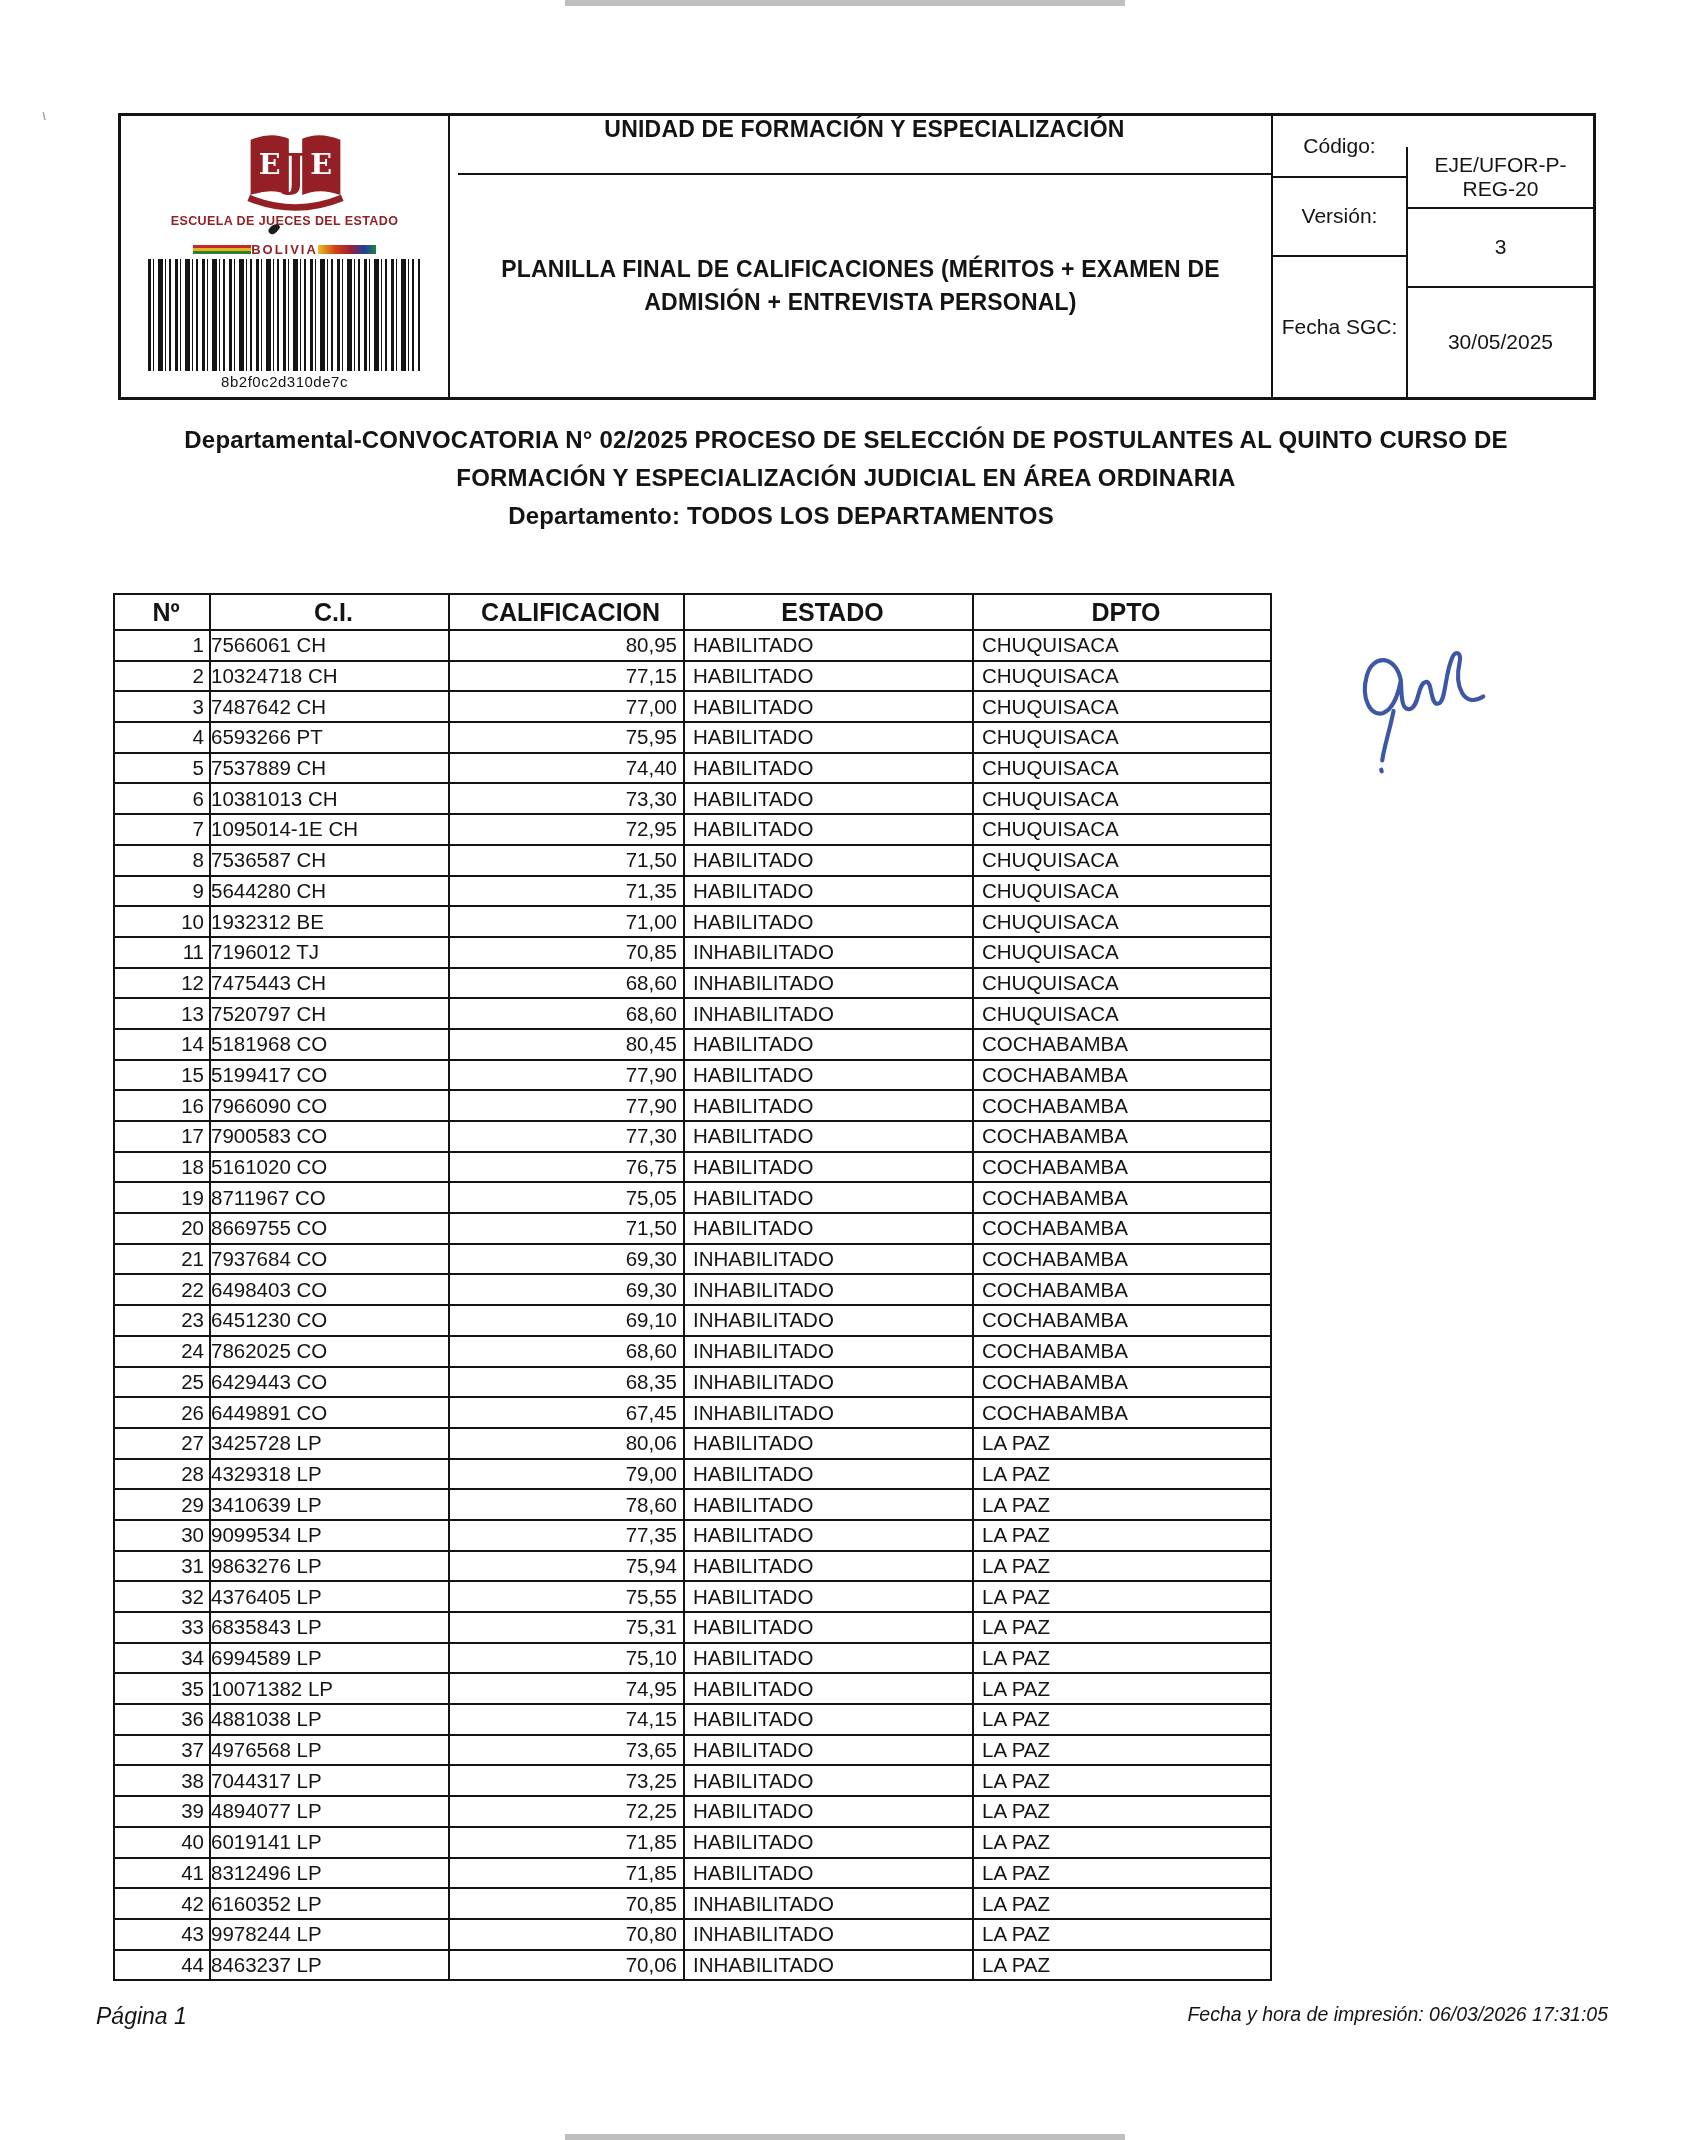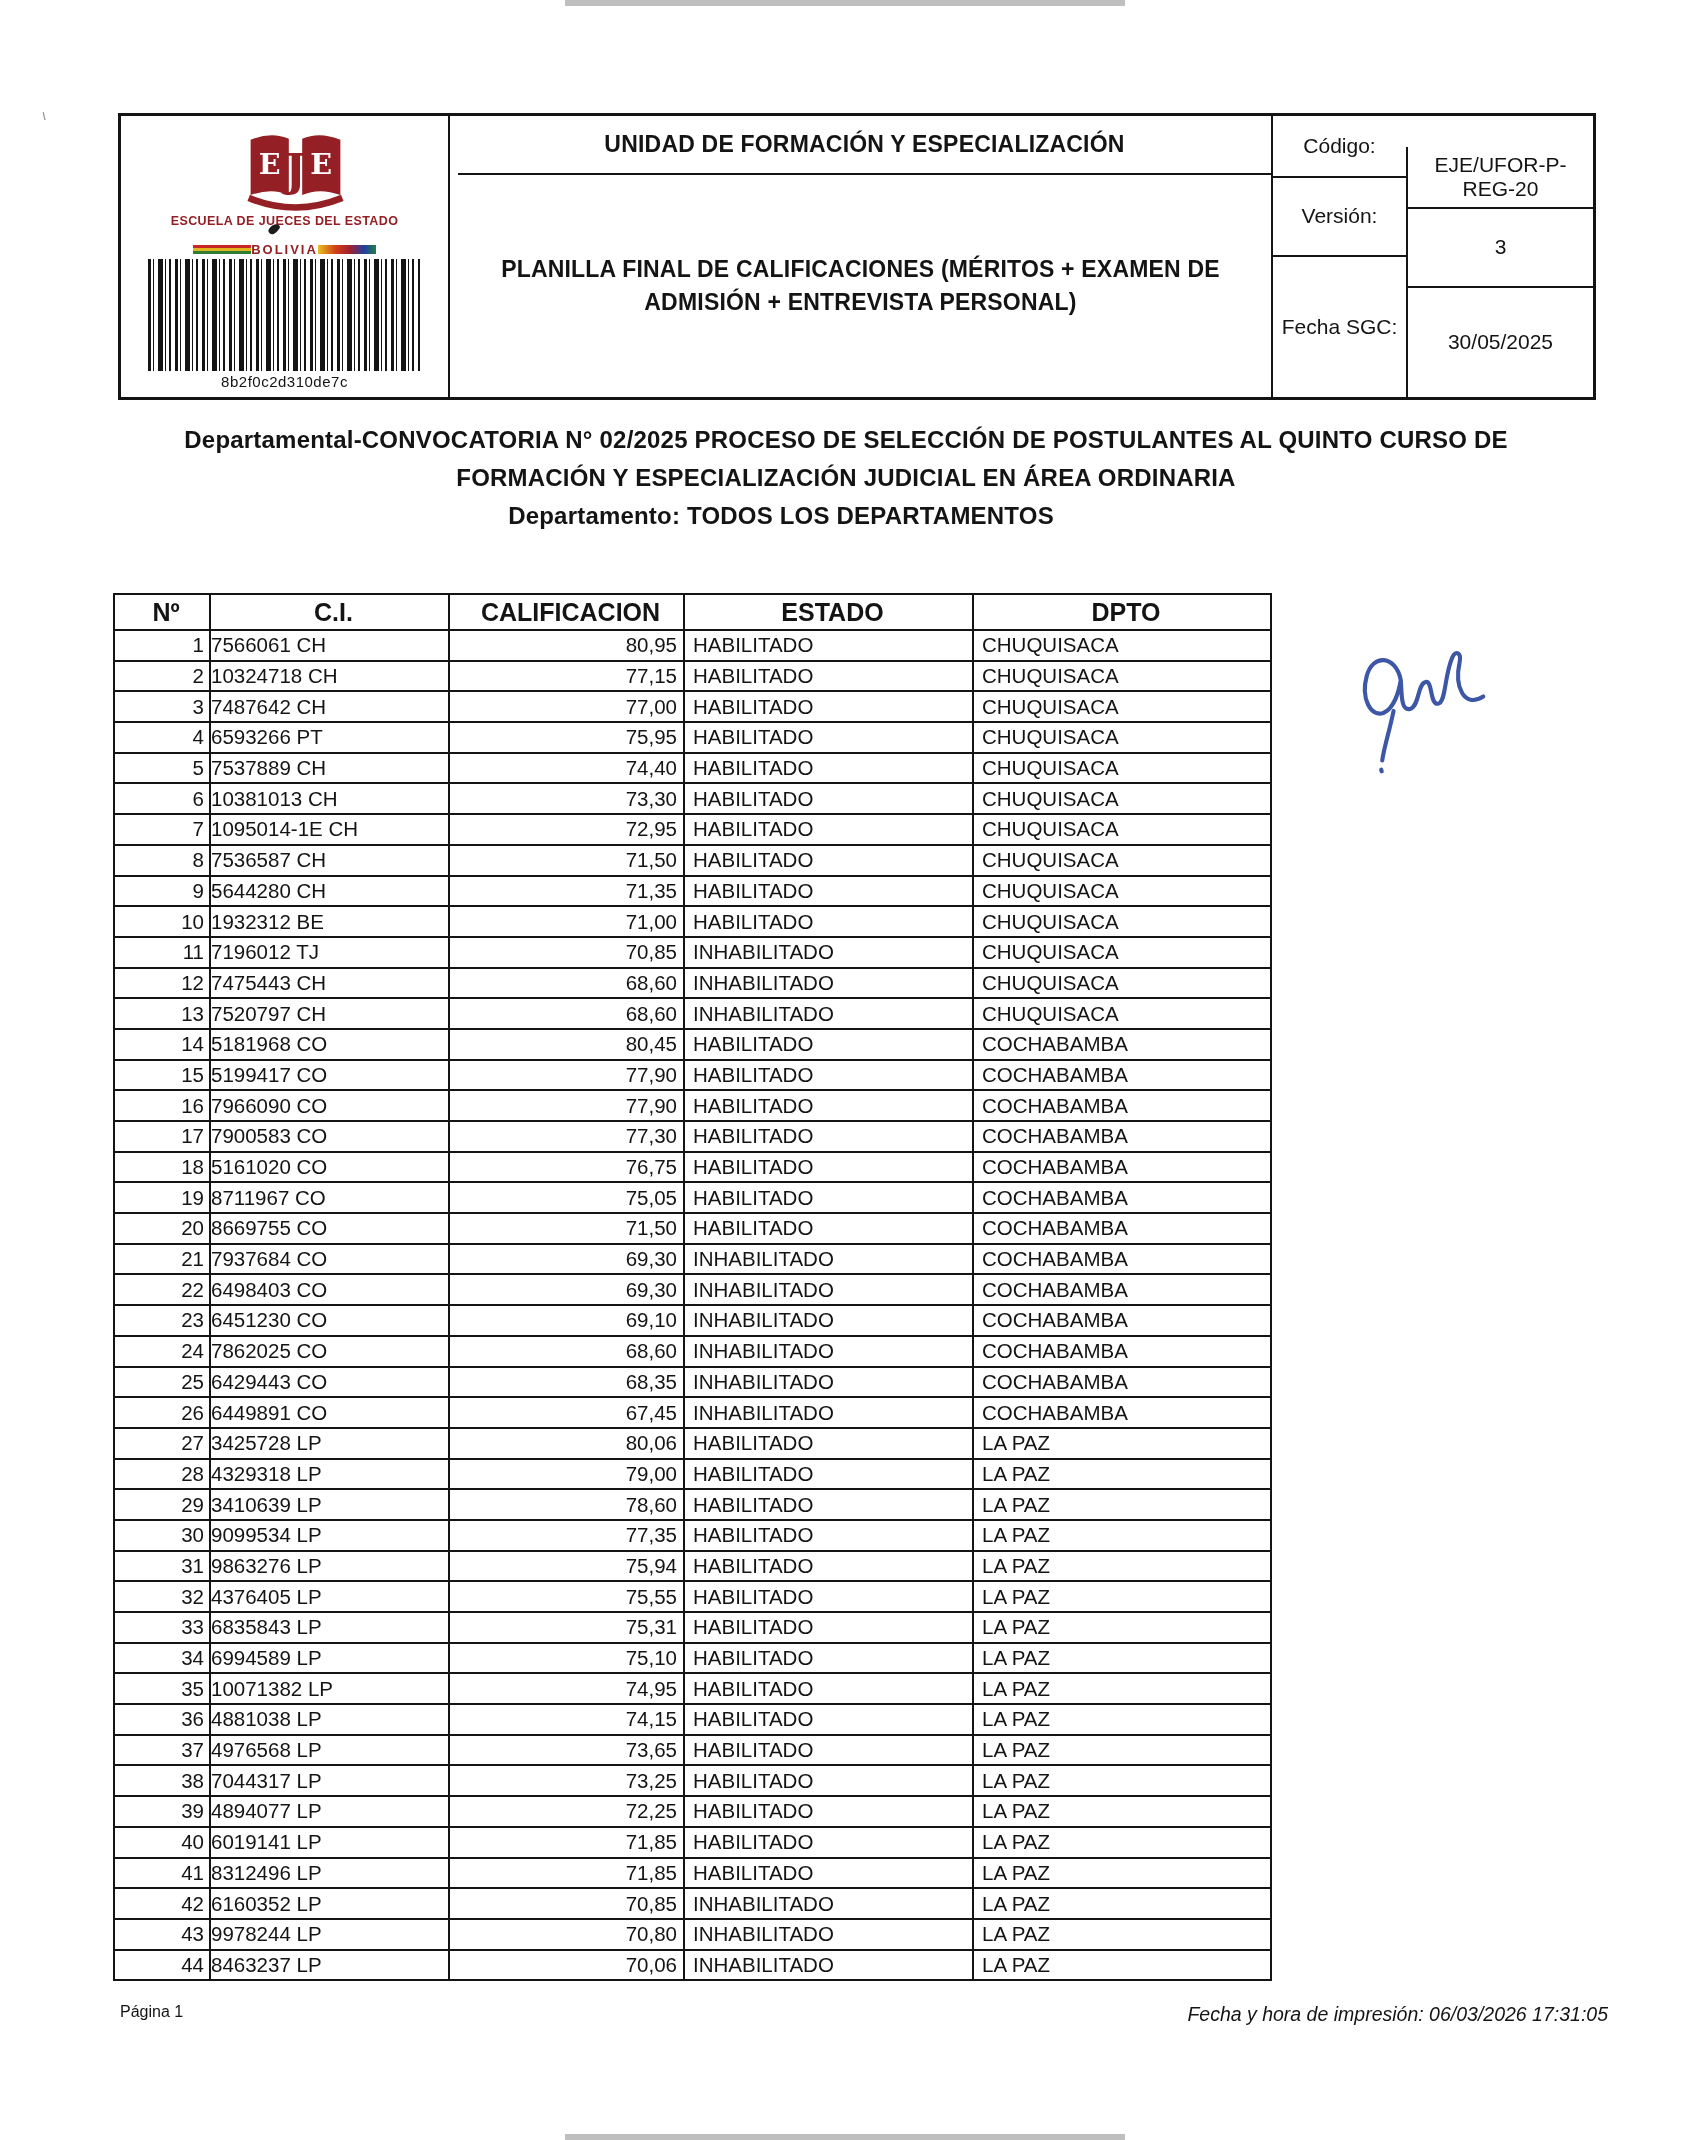--- a/index.html
+++ b/index.html
@@ -12,21 +12,21 @@
   .band-top { top:0; }
   .band-bottom { top:2134px; }
 
   
   .doc-header {
     position:absolute; left:118px; top:113px; width:1478px; height:287px;
     border:3px solid #141414; box-sizing:border-box; display:flex;
   }
   .logo-cell { width:327px; position:relative; box-sizing:border-box; }
   .title-cell { width:823px; border-left:2px solid #141414; box-sizing:border-box; display:flex; flex-direction:column; }
-  .unit-row { height:57px; border-bottom:2px solid #141414; display:flex; align-items:center; justify-content:center;margin-left:8px; }
+  .unit-row { height:57px; border-bottom:2px solid #141414; display:flex; justify-content:center;margin-left:8px; }
   .unit-title { font-size:23px; font-weight:bold; letter-spacing:.2px; }
   .doc-title-row { flex:1; display:flex; align-items:center; justify-content:center; padding:4px 28px; text-align:center; }
   .doc-title { font-size:23px; font-weight:bold; line-height:1.45; letter-spacing:.2px; }
   .meta-labels { width:135px; border-left:2px solid #141414; box-sizing:border-box; display:flex; flex-direction:column; }
   .meta-values { width:163px; border-left:2px solid #141414; box-sizing:border-box; display:flex; flex-direction:column; flex:1;margin-top:31px; }
   .meta-cell { display:flex; align-items:center; justify-content:center; font-size:21px; text-align:center; line-height:1.15; padding:2px 6px; box-sizing:border-box; }
   .mrow1 { height:62px; border-bottom:2px solid #141414; }
   .mrow2 { height:79px; border-bottom:2px solid #141414; }
   .mrow3 { flex:1; }
 
@@ -61,21 +61,21 @@
   .results th, .results td { border:2px solid #141414; vertical-align:middle; overflow:hidden; white-space:nowrap; }
   .results th { height:34px; font-size:25px; font-weight:bold; text-align:center; padding:0 0 0 8px; }
   .results td { height:28.7px; font-size:20.5px; padding:0; }
   td.c-num { text-align:right; padding-right:5px; }
   td.c-ci { text-align:left; }
   td.c-cal { text-align:right; padding-right:6px; }
   td.c-est { text-align:left; padding-left:8px; }
   td.c-dpto { text-align:left; padding-left:8px; }
 
   
-  .footer-left { position:absolute; left:120px; top:2003px; font-size:16px; }
+  .footer-left { position:absolute; left:96px; top:2003px; font-size:23px; font-style:italic; }
   .footer-right { position:absolute; right:84px; top:2003px; font-size:19.5px; font-style:italic; }
 
   
   .signature { position:absolute; left:1342px; top:616px; }
   .signature path { stroke:var(--sig-blue); fill:none; stroke-width:4; stroke-linecap:round; stroke-linejoin:round; }
 </style>
 </head>
 <body>
 
 <div class="page">

